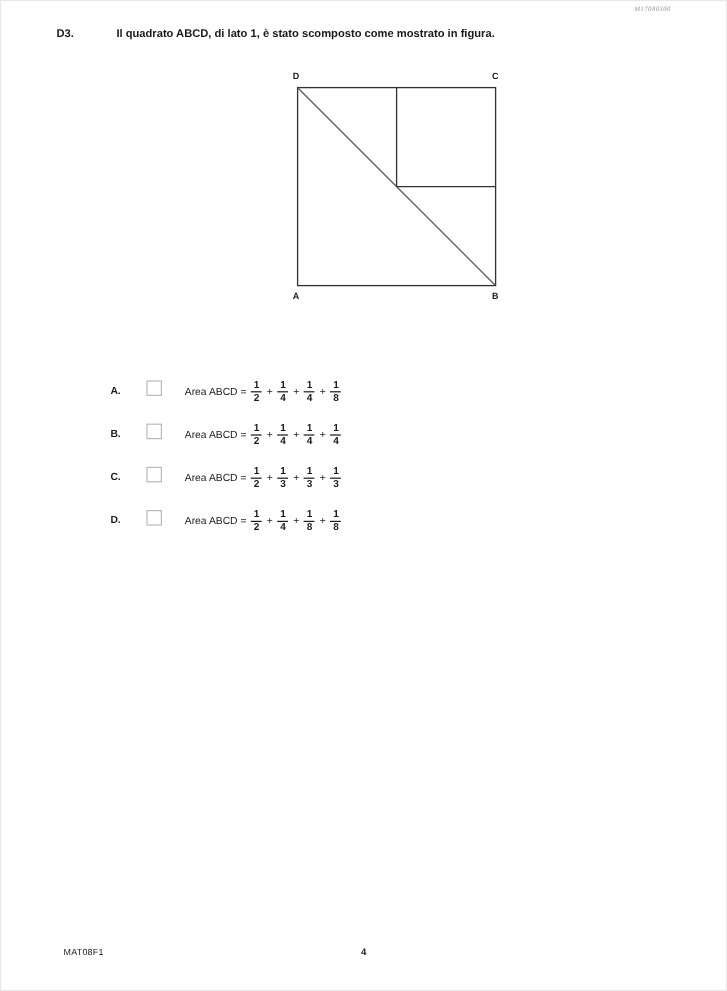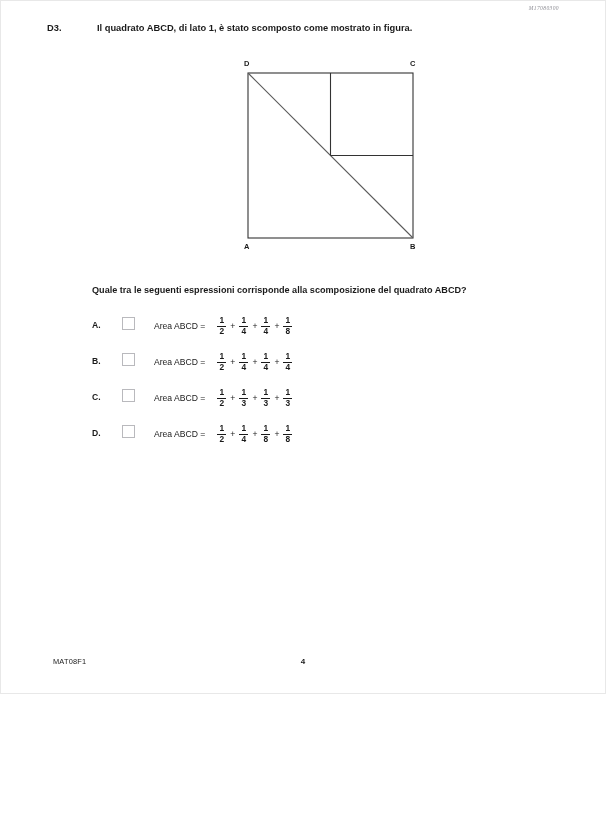--- a/index.html
+++ b/index.html
@@ -12,21 +12,21 @@
     height: 826px;
     position: relative;
     font-family: "Liberation Sans", sans-serif;
     color: #1a1a1a;
     overflow: hidden;
   }
   .page {
     position: absolute;
     left: 0; top: 0;
     width: 606px;
-    height: 694px;
+    height: 826px;
     background: #fff;
     box-sizing: border-box;
     border: 1px solid #e8e8e8;
   }
 
   
   .doc-code {
     position: absolute;
     right: 46px;
     top: 4px;
@@ -117,21 +117,21 @@
     position: absolute;
     left: 153px;
     top: 4px;
     font-size: 8.6px;
     white-space: nowrap;
     display: flex;
     align-items: center;
     height: 22px;
   }
   .opt-expr .lead {
-    margin-right: 11px;
+    margin-right: 3px;
   }
   .opt-expr .plus {
     margin: 0 3px;
     font-size: 8.6px;
   }
   .frac {
     display: inline-flex;
     flex-direction: column;
     align-items: center;
     justify-content: center;
@@ -202,21 +202,20 @@
       <line x1="329.5" y1="154.5" x2="412" y2="154.5" stroke="#333333" stroke-width="1.1"></line>
 
       <line x1="329.5" y1="72" x2="329.5" y2="154.5" stroke="#333333" stroke-width="1.1"></line>
     </svg>
     <span class="fig-label" id="label-D">D</span>
     <span class="fig-label" id="label-C">C</span>
     <span class="fig-label" id="label-A">A</span>
     <span class="fig-label" id="label-B">B</span>
   </div>
 
-  <div class="prompt">Quale tra le seguenti espressioni corrisponde alla scomposizione del quadrato ABCD?</div>
 
   <div class="options" id="options-container">
       <div class="option-row">
         <span class="opt-letter">A.</span>
         <span class="opt-checkbox"></span>
         <span class="opt-expr">
           <span class="lead">Area ABCD =</span>
           <span class="frac">
             <span class="num">1</span>
             <span class="bar"></span>

